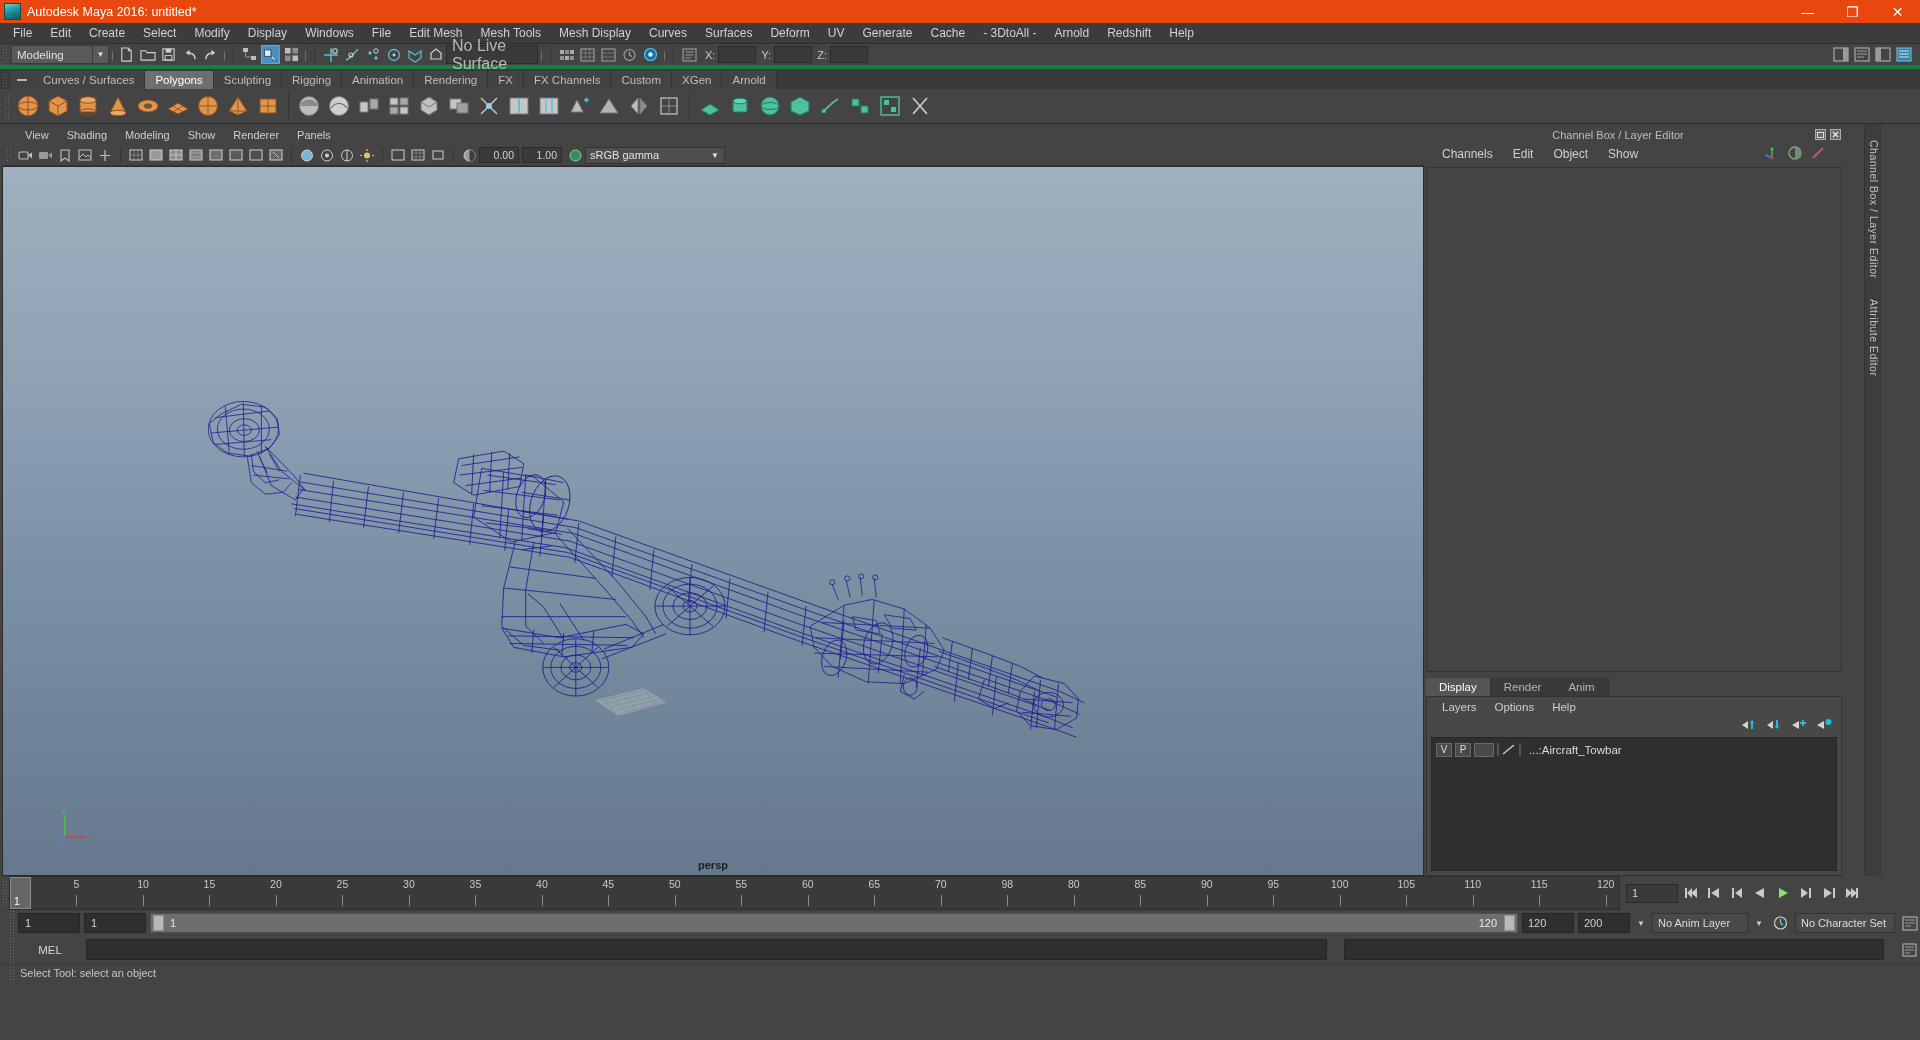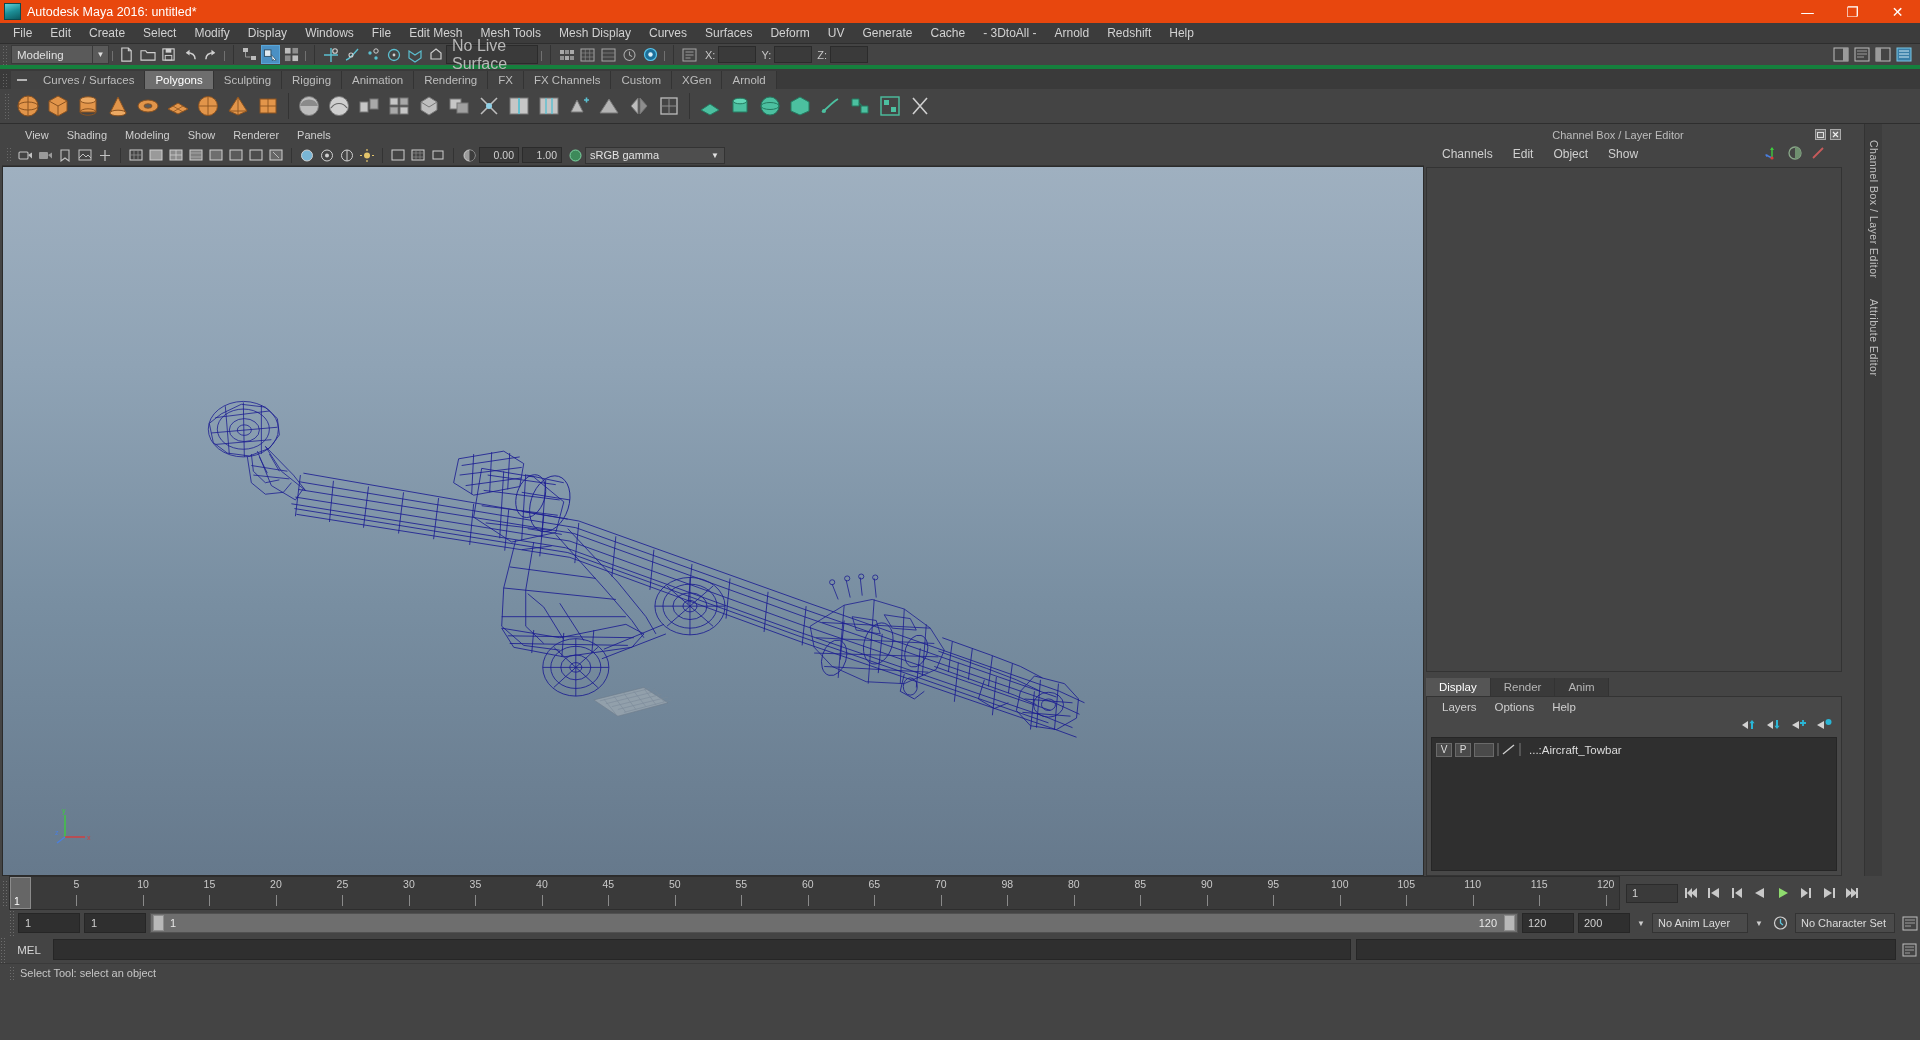--- a/index.html
+++ b/index.html
@@ -162,21 +162,21 @@
   #rangebar{flex:1;height:20px;background:#6e6e6e;border:1px solid #515151;position:relative;
     display:flex;align-items:center;justify-content:space-between;padding:0 2px;}
   .rhandle{width:11px;height:16px;background:#b8b8b8;border:1px solid #8d8d8d;}
   #rangebar .rlabel{font-size:11px;color:#e8e8e8;position:absolute;}
   .rsmall{width:52px;height:20px;background:#2f2f2f;border:1px solid #262626;font-size:11px;
     color:#d0d0d0;display:flex;align-items:center;padding-left:5px;}
   .anim-sel{width:96px;height:20px;background:#4a4a4a;border:1px solid #333;font-size:11px;
     color:#dcdcdc;display:flex;align-items:center;padding-left:5px;}
   .anim-arrow{width:14px;height:20px;display:flex;align-items:center;justify-content:center;font-size:8px;color:#ccc;}
   
-  #cmdrow{height:27px;background:#444;display:flex;align-items:center;gap:2px;}
+  #cmdrow{height:27px;background:#444;display:flex;align-items:center;padding-left:9px;gap:14px;}
   #mel-label{width:44px;font-size:11.5px;color:#d5d5d5;text-align:center;}
   #cmd-input{flex:1;height:21px;background:#2f2f2f;border:1px solid #262626;}
   #cmd-out{width:540px;height:21px;background:#2f2f2f;border:1px solid #262626;margin-left:3px;}
   #cmd-icon{width:22px;height:21px;display:flex;align-items:center;justify-content:center;}
   
   #helpline{height:19px;background:#444;display:flex;align-items:center;padding-left:9px;
     border-top:1px solid #3a3a3a;}
   #helpline .txt{font-size:11px;color:#c6c6c6;margin-left:6px;text-align:center;}
 </style>
 </head>
@@ -901,20 +901,21 @@
       <div id="axis-gizmo">
         <svg width="40" height="40" viewBox="0 0 40 40">
           <path d="M10 32 L10 10" stroke="#3ecb3e" stroke-width="1.4"></path>
           <path d="M10 32 L30 32" stroke="#d83b3b" stroke-width="1.4"></path>
           <path d="M10 32 L2 38" stroke="#4a7fe0" stroke-width="1.4"></path>
           <text x="7" y="8" font-size="7" fill="#3ecb3e" font-family="Liberation Sans, sans-serif">y</text>
           <text x="32" y="35" font-size="7" fill="#d83b3b" font-family="Liberation Sans, sans-serif">x</text>
           <text x="0" y="30" font-size="7" fill="#4a7fe0" font-family="Liberation Sans, sans-serif">z</text>
         </svg>
       </div>
+      <div id="persp-label">persp</div>
     </div>
   </div>
 
   <div id="rightpanel">
     <div id="cb-title">
       <div class="dotted"></div>
       <span>Channel Box / Layer Editor</span>
       <div class="dotted"></div>
       <div class="tbtn">
         <svg width="11" height="11" viewBox="0 0 11 11">

